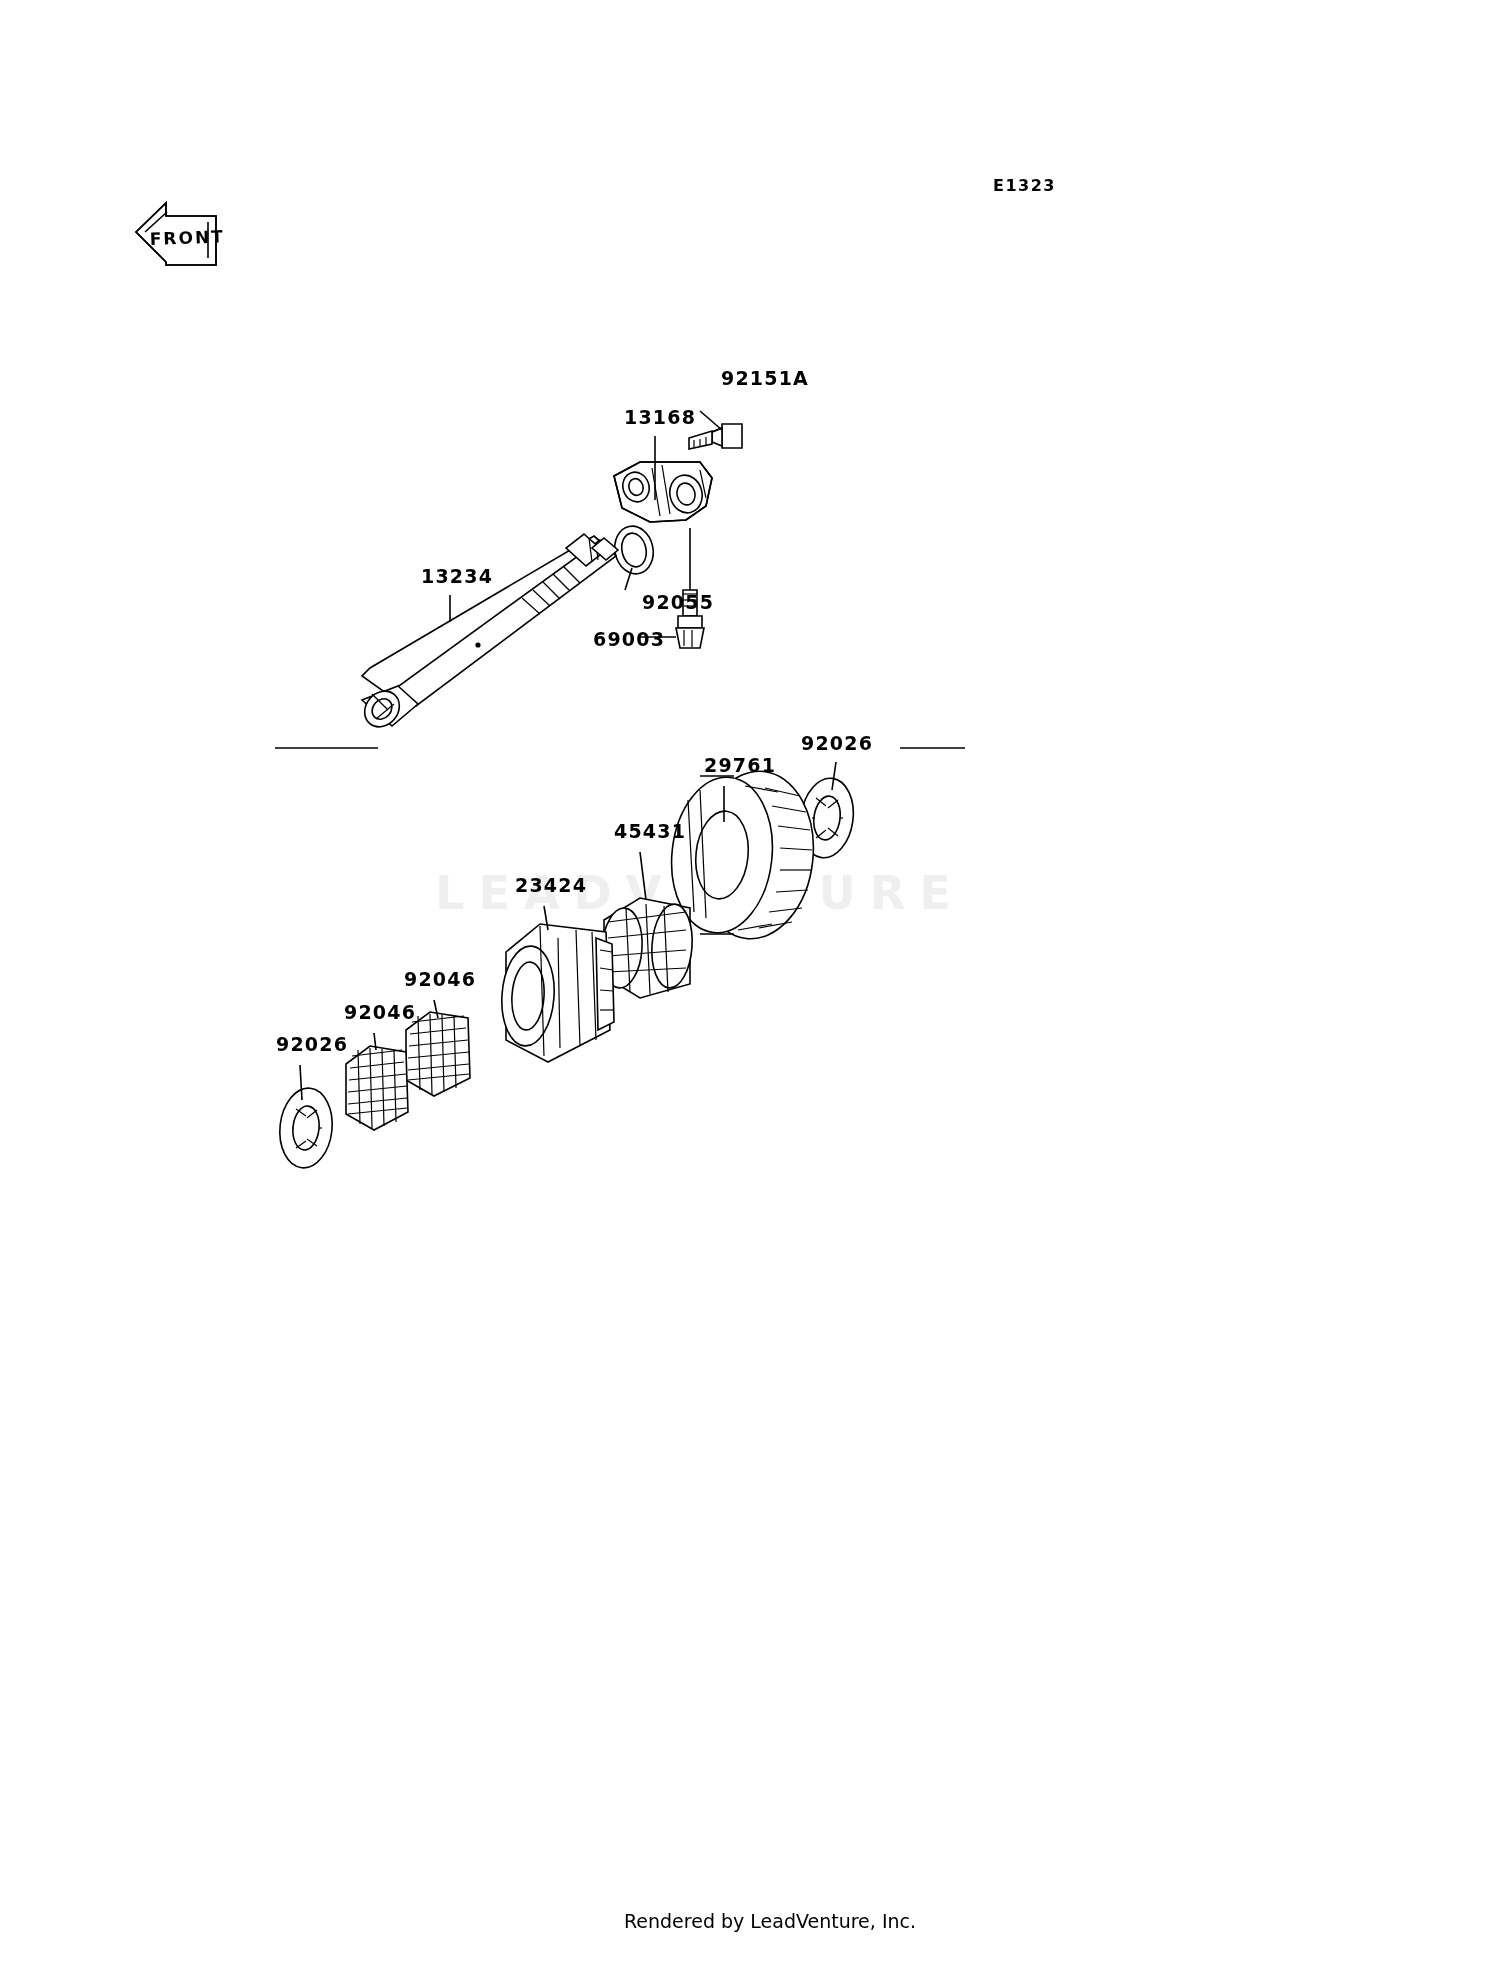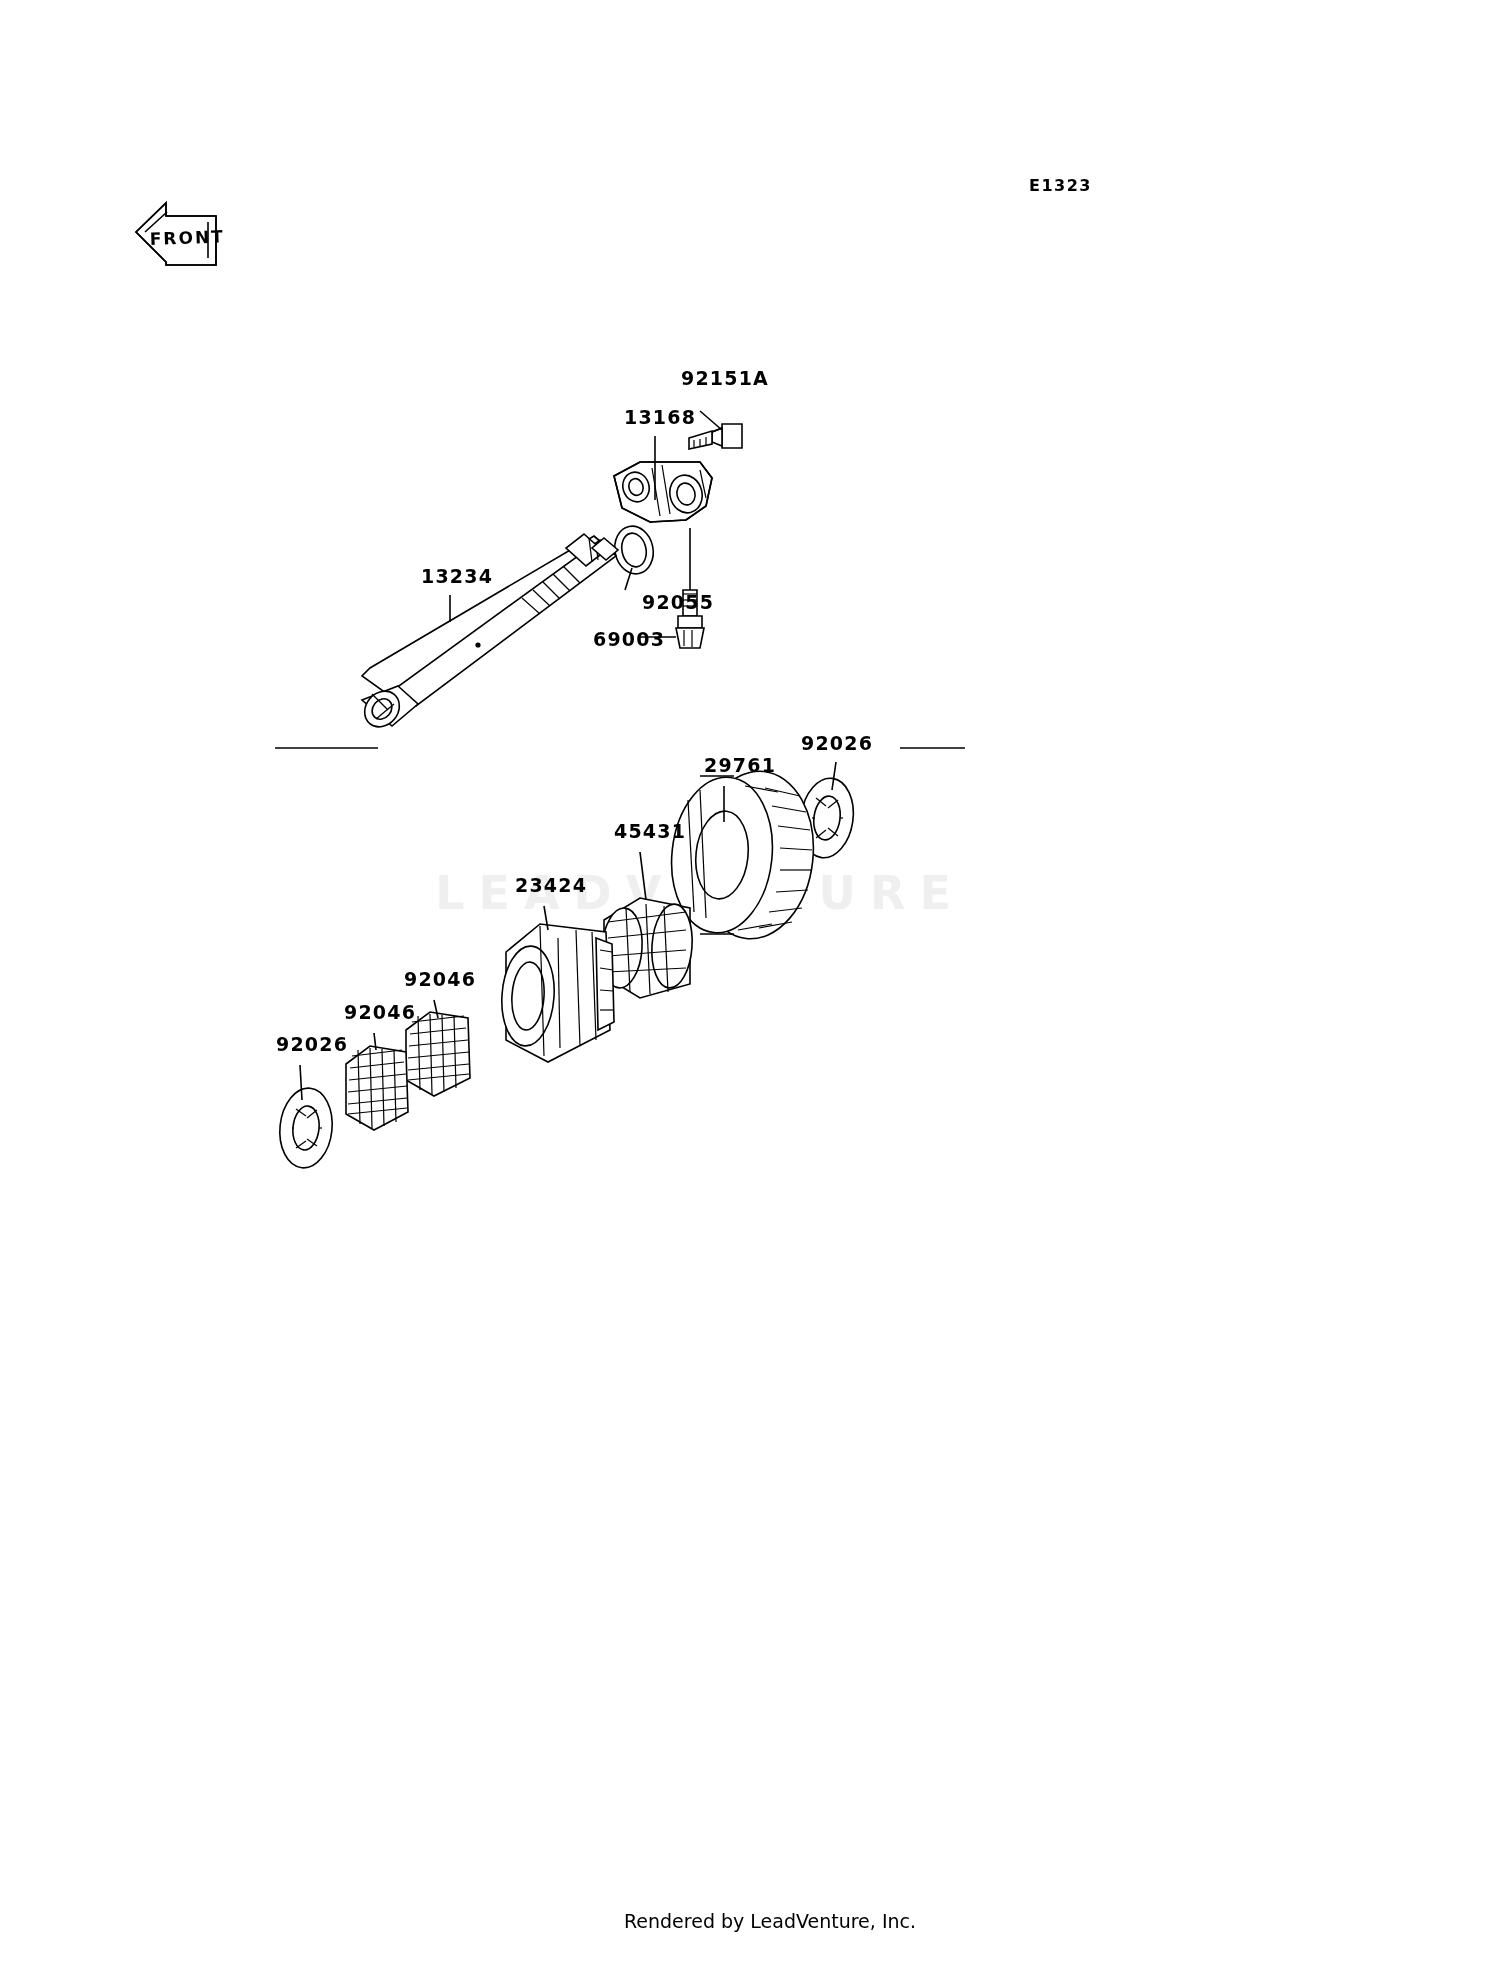--- a/index.html
+++ b/index.html
@@ -269,23 +269,23 @@
       <path class="thin" d="M317 1110 L307 1118"></path>
       <path class="thin" d="M296 1148 L306 1141"></path>
       <path class="thin" d="M317 1146 L307 1139"></path>
       <path class="thin" d="M292 1128 L294 1128"></path>
       <path class="thin" d="M319 1128 L322 1128"></path>
       <line class="ln" x1="300" y1="1065" x2="302" y2="1100"></line>
     </g>
 
   </svg>
 
-  <div class="fig-id" style="left:993px; top:176px;margin-left:36px;">E1323</div>
-
-  <div class="label" style="left:681px; top:367px;">92151A</div>
+  <div class="fig-id" style="left:993px; top:176px;">E1323</div>
+
+  <div class="label" style="left:721px; top:367px;">92151A</div>
   <div class="label" style="left:624px; top:406px;">13168</div>
   <div class="label" style="left:421px; top:565px;">13234</div>
   <div class="label" style="left:610px; top:591px;margin-left:32px;">92055</div>
   <div class="label" style="left:593px; top:628px;">69003</div>
   <div class="label" style="left:801px; top:732px;">92026</div>
   <div class="label" style="left:704px; top:754px;">29761</div>
   <div class="label" style="left:614px; top:820px;">45431</div>
   <div class="label" style="left:515px; top:874px;">23424</div>
   <div class="label" style="left:404px; top:968px;">92046</div>
   <div class="label" style="left:344px; top:1001px;">92046</div>

